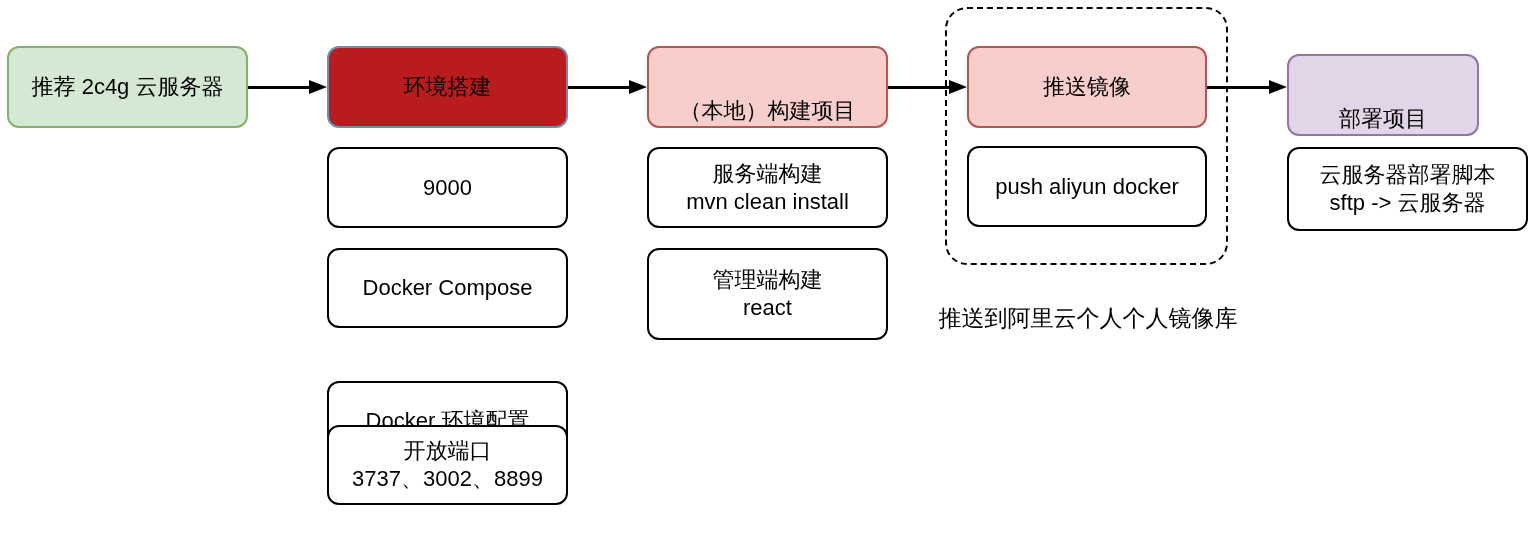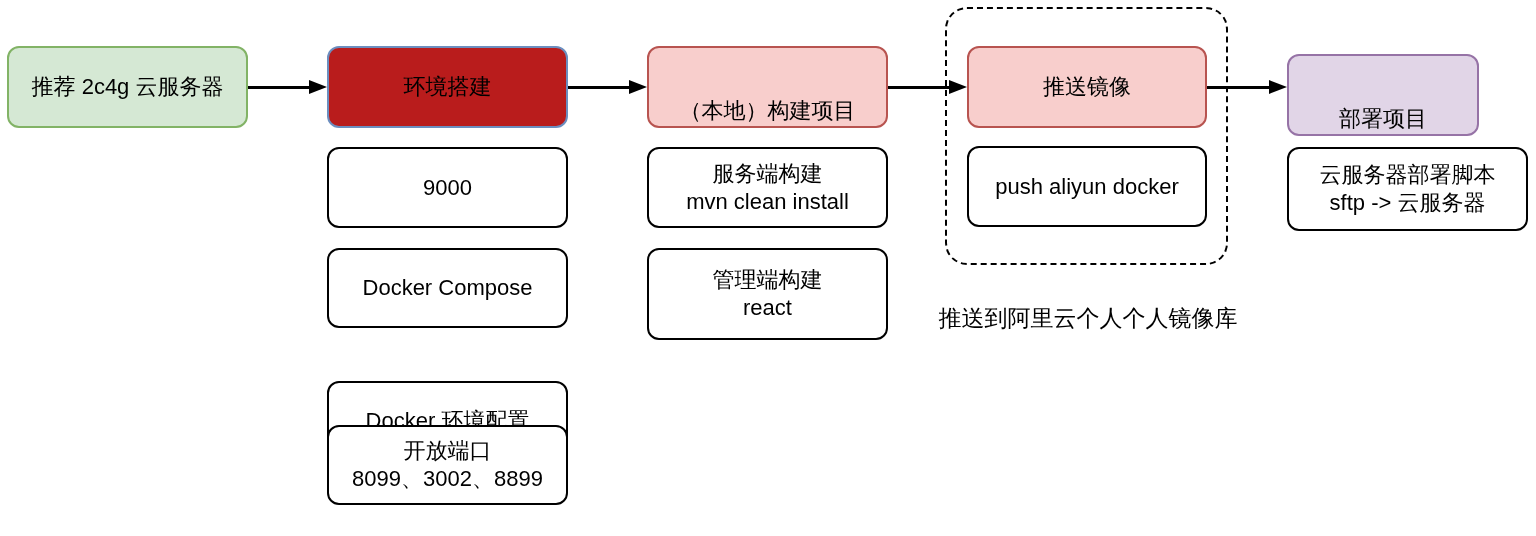--- a/index.html
+++ b/index.html
@@ -109,21 +109,21 @@
     <div data-bind="flow.env_tasks.0.line2">9000</div>
   </div>
   <div class="task" style="left:327px; top:248px; width:241px; height:80px;">
     <div data-bind="flow.env_tasks.1.line1">Docker Compose</div>
   </div>
   <div class="task" style="left:327px; top:348px; width:241px; height:80px;margin-top:33px;">
     <div data-bind="flow.env_tasks.2.line1">Docker 环境配置</div>
   </div>
   <div class="task" style="left:327px; top:425px; width:241px; height:80px;">
     <div data-bind="flow.env_tasks.3.line1">开放端口</div>
-    <div data-bind="flow.env_tasks.3.line2">8099、3002、8899</div>
+    <div data-bind="flow.env_tasks.3.line2">3737、3002、8899</div>
   </div>
 
   <div class="arrow" style="left:568px; top:79px; width:79px;">
     <span class="shaft"></span>
     <span class="head"></span>
   </div>
 
   <div class="stage red" style="left:647px; top:46px; width:241px;align-items:flex-end;">
     <span data-bind="flow.stages.2.label">（本地）构建项目</span>
   </div>

